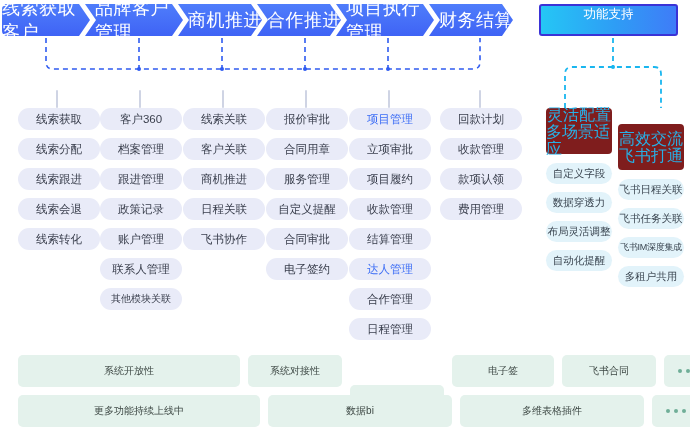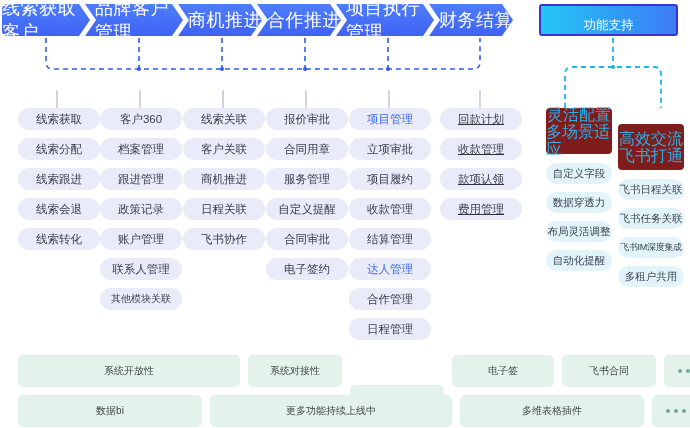--- a/index.html
+++ b/index.html
@@ -35,21 +35,21 @@
     padding-left: 0;
     border-radius: 5px 0 0 5px;
   }
   .support-box {
     position: absolute; top: 4px; left: 539px; width: 139px; height: 32px;
     background: linear-gradient(90deg, #25c6f5 0%, #2e9df5 55%, #3f7cf8 100%);
     border: 2px solid #3b33d6;
     border-radius: 3px;
     box-sizing: border-box;
     color: #ffffff; font-size: 12.5px;
-    display: flex; align-items: flex-end; justify-content: center;
+    display: flex; align-items: flex-start; justify-content: center;
   }
 
   
   .conn { position: absolute; pointer-events: none; }
   .bus-svg { position: absolute; left: 0; top: 38px; width: 690px; height: 70px; }
   .stub {
     position: absolute; width: 2px; background: #cfd4e4; border-radius: 1px;
   }
 
   
@@ -251,21 +251,21 @@
         <div class="pill wide accent">
           <span>达人管理</span>
         </div>
         <div class="pill wide">
           <span>合作管理</span>
         </div>
         <div class="pill wide">
           <span>日程管理</span>
         </div>
       </div>
-      <div class="col" style="left: 440px; top: 108px; text-decoration: underline;">
+      <div class="col" style="left: 440px; top: 108px;">
         <div class="pill wide">
           <span>回款计划</span>
         </div>
         <div class="pill wide">
           <span>收款管理</span>
         </div>
         <div class="pill wide">
           <span>款项认领</span>
         </div>
         <div class="pill wide">
@@ -332,26 +332,26 @@
         </div>
         <div class="bbox" style="width: 48px;">
           <span class="dots">
             <i></i>
             <i></i>
             <i></i>
           </span>
         </div>
       </div>
       <div class="brow" style="left: 18px; top: 395px;">
+        <div class="bbox" style="width: 242px;">
+          <span>更多功能持续上线中</span>
+        </div>
         <div class="bbox" style="width: 184px;">
           <span>数据bi</span>
         </div>
-        <div class="bbox" style="width: 242px;">
-          <span>更多功能持续上线中</span>
-        </div>
         <div class="bbox" style="width: 184px;">
           <span>多维表格插件</span>
         </div>
         <div class="bbox" style="width: 48px;">
           <span class="dots">
             <i></i>
             <i></i>
             <i></i>
           </span>
         </div>

